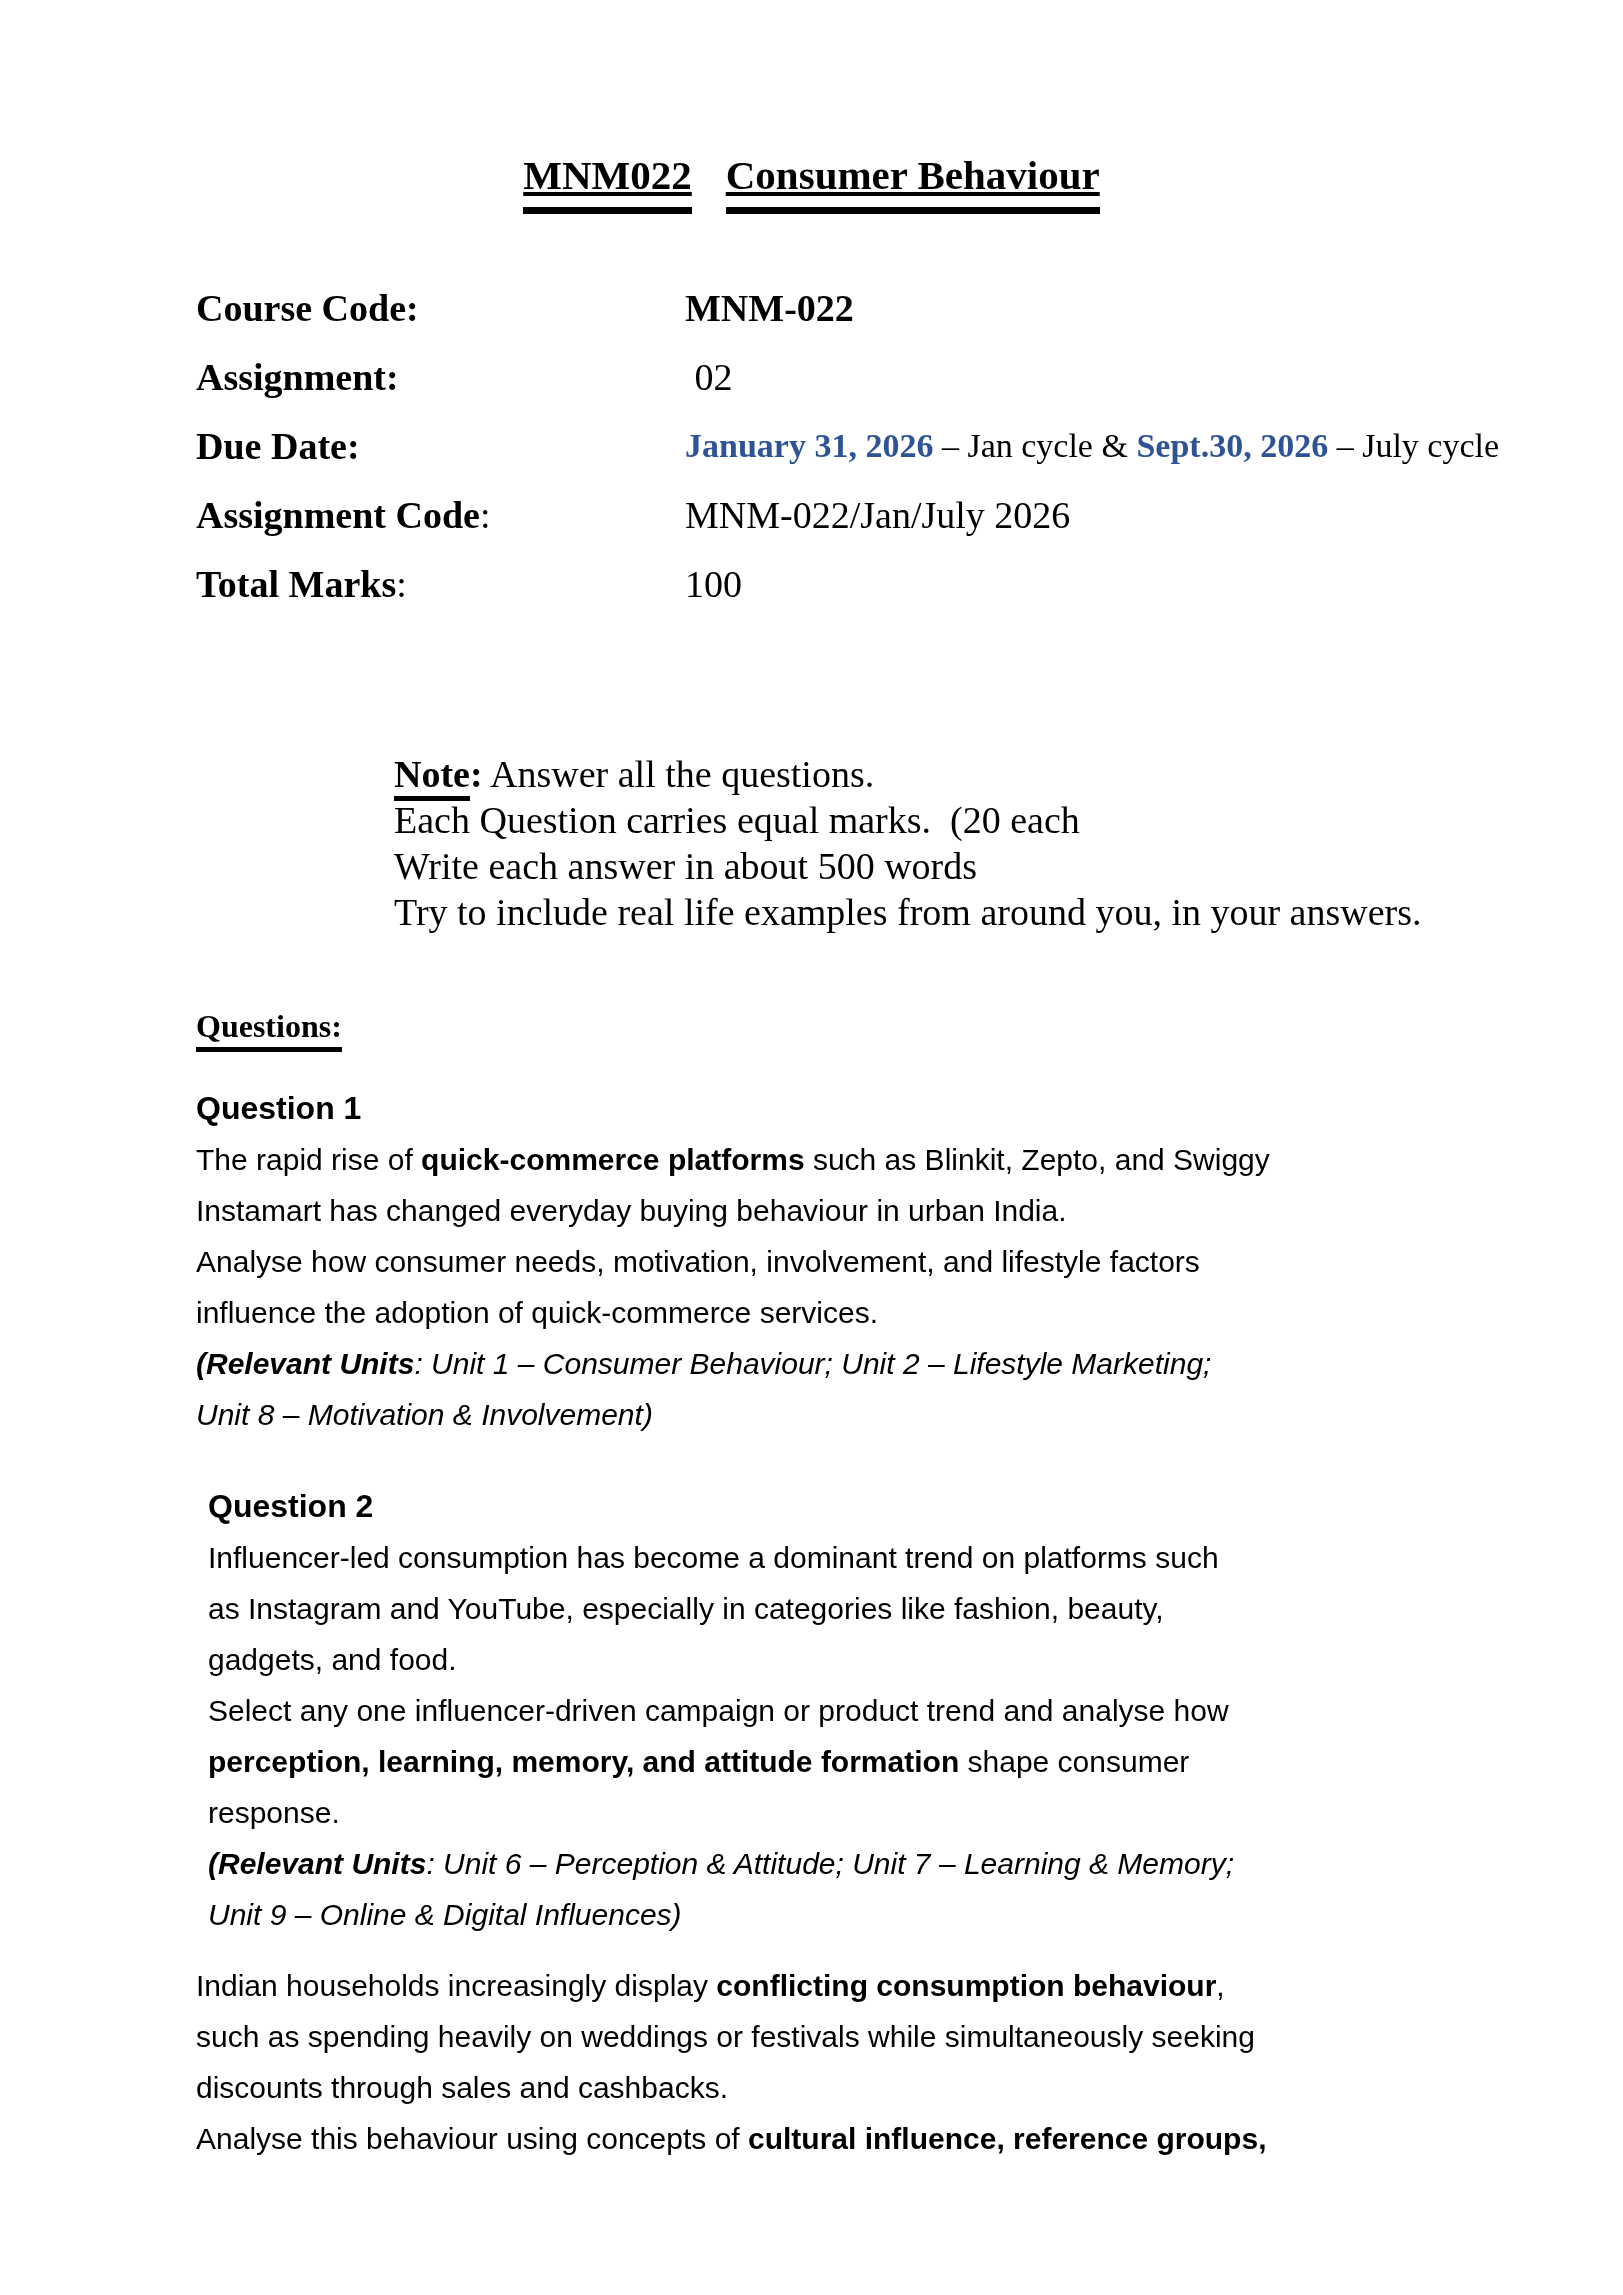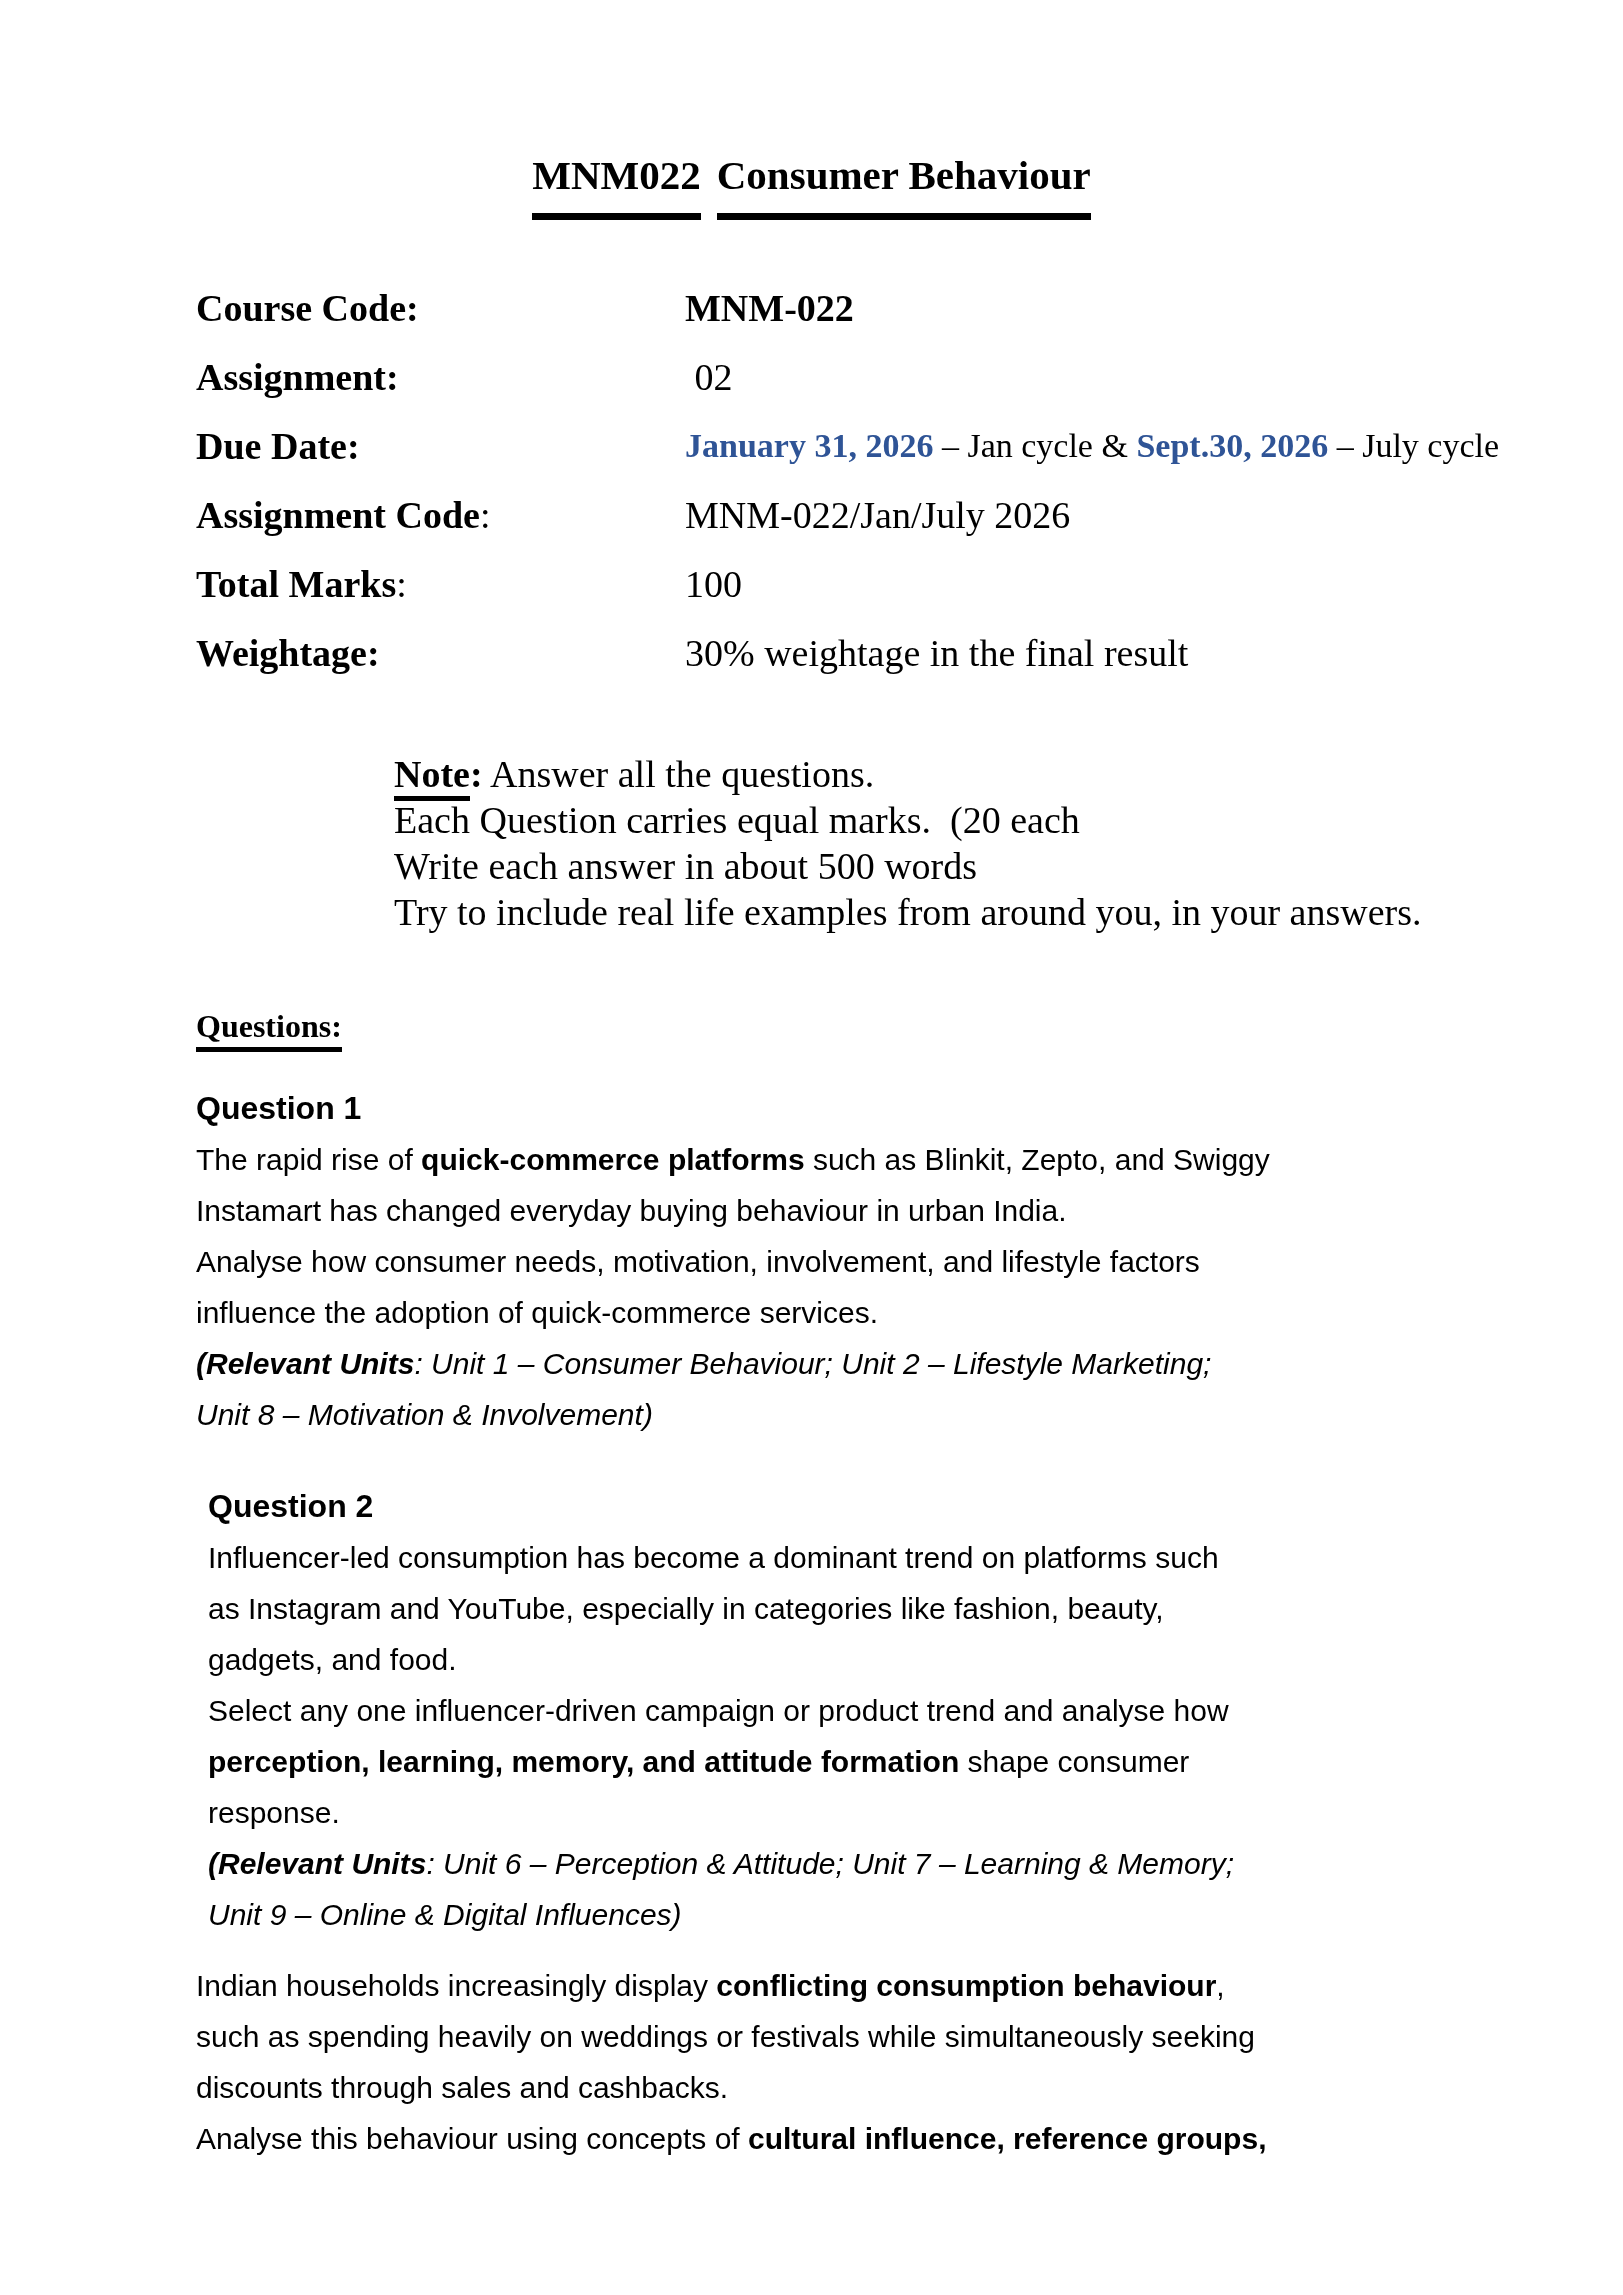--- a/index.html
+++ b/index.html
@@ -18,22 +18,23 @@
     width:100%;
     text-align:center;
     font-family:"Liberation Serif",serif;
     font-weight:bold;
     font-size:41px;
     line-height:1.1;
   }
   .title-seg{
     display:inline-block;
     border-bottom:7.9px solid #000;
-    padding-bottom:15px;
-    margin:0 8px;
+    padding-bottom:9px;
+    margin:0 17px;
+    text-decoration:underline;
   }
   .details{
     position:absolute;
     top:287px;
     left:196px;
     right:79px;
     font-family:"Liberation Serif",serif;
     font-size:38px;
   }
   .detail-row{
@@ -107,24 +108,20 @@
         <div class="detail-value"><span class="seg b" style="color: rgb(47, 84, 150);">January 31, 2026</span><span class="seg"> – Jan cycle &amp; </span><span class="seg b" style="color: rgb(47, 84, 150);">Sept.30, 2026</span><span class="seg"> – July cycle</span></div>
       </div>
       <div class="detail-row">
         <div class="detail-label"><span class="seg b">Assignment Code</span><span class="seg">:</span></div>
         <div class="detail-value"><span class="seg">MNM-022/Jan/July 2026</span></div>
       </div>
       <div class="detail-row">
         <div class="detail-label"><span class="seg b">Total Marks</span><span class="seg">:</span></div>
         <div class="detail-value"><span class="seg">100</span></div>
       </div>
-      <div class="detail-row">
-        <div class="detail-label"><span class="seg b">Weightage:</span></div>
-        <div class="detail-value"><span class="seg">30% weightage in the final result</span></div>
-      </div>
     </div>
 
   <div class="note">
       <div class="note-line"><span class="seg b u">Note</span><span class="seg b">:</span><span class="seg"> Answer all the questions.</span></div>
       <div class="note-line"><span class="seg">Each Question carries equal marks.  (20 each</span></div>
       <div class="note-line"><span class="seg">Write each answer in about 500 words</span></div>
       <div class="note-line"><span class="seg">Try to include real life examples from around you, in your answers.</span></div>
     </div>
 
   <div class="questions-heading">

